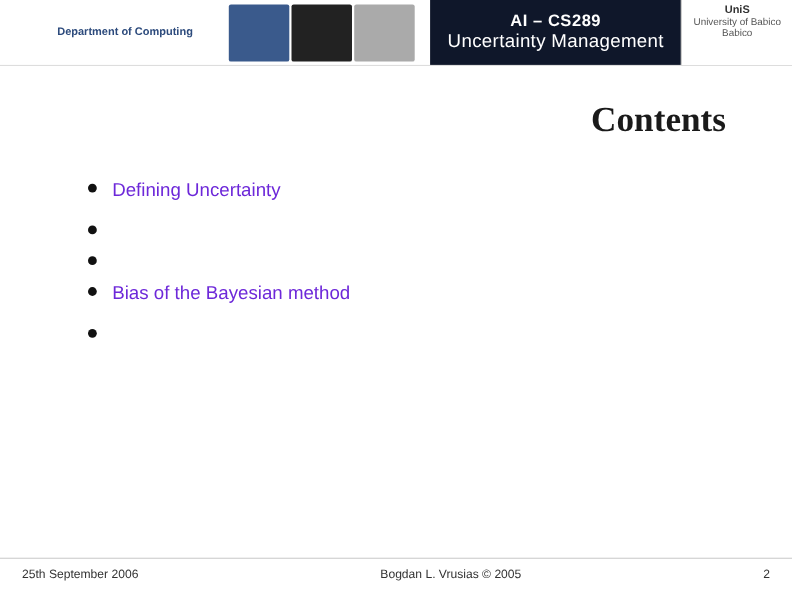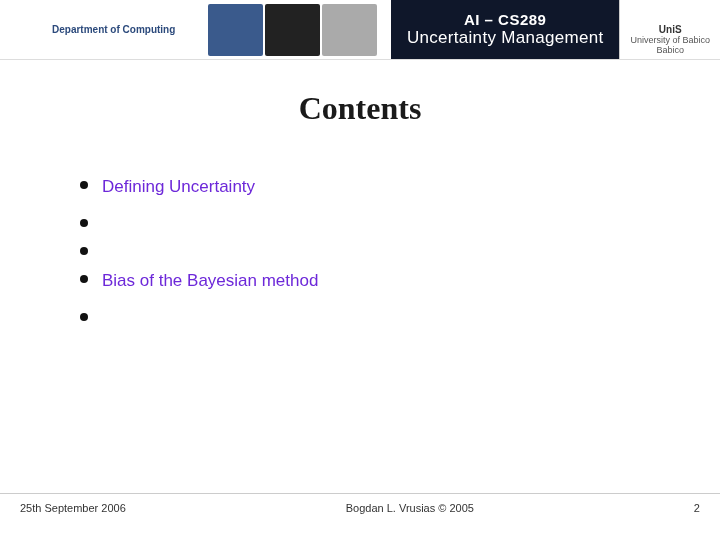--- a/index.html
+++ b/index.html
@@ -76,21 +76,21 @@
     }
 
     .header-subtitle {
       font-size: 17px;
       letter-spacing: 0.3px;
     }
 
     .header-logo {
       display: flex;
       flex-direction: column;
-      justify-content: flex-end;
+      justify-content: flex-start;
       align-items: center;
       padding: 4px 10px;
       background: #ffffff;
       border-left: 1px solid #ccc;
       min-width: 80px;
     }
 
     .logo-text {
       font-size: 10px;
       color: #333;
@@ -104,22 +104,22 @@
 
     
     .main-content {
       padding: 30px 60px 20px 60px;
     }
 
     .slide-title {
       font-size: 32px;
       font-weight: bold;
       color: #1a1a1a;
-      text-align: center;
-      margin-bottom: 48px;
+      text-align: right;
+      margin-bottom: 34px;
       font-family: 'Times New Roman', Times, serif;
     }
 
     .bullet-list {
       list-style: none;
       padding-left: 20px;
     }
 
     .bullet-list li {
       display: flex;
@@ -138,21 +138,21 @@
       background: #111;
       border-radius: 50%;
       margin-right: 14px;
       margin-top: 6px;
       flex-shrink: 0;
     }
 
     
     .footer {
       position: absolute;
-      bottom: 18px;
+      bottom: 4px;
       left: 0;
       right: 0;
       display: flex;
       justify-content: space-between;
       align-items: center;
       padding: 8px 20px;
       border-top: 1px solid #ccc;
       font-size: 11px;
       color: #333;
     }

